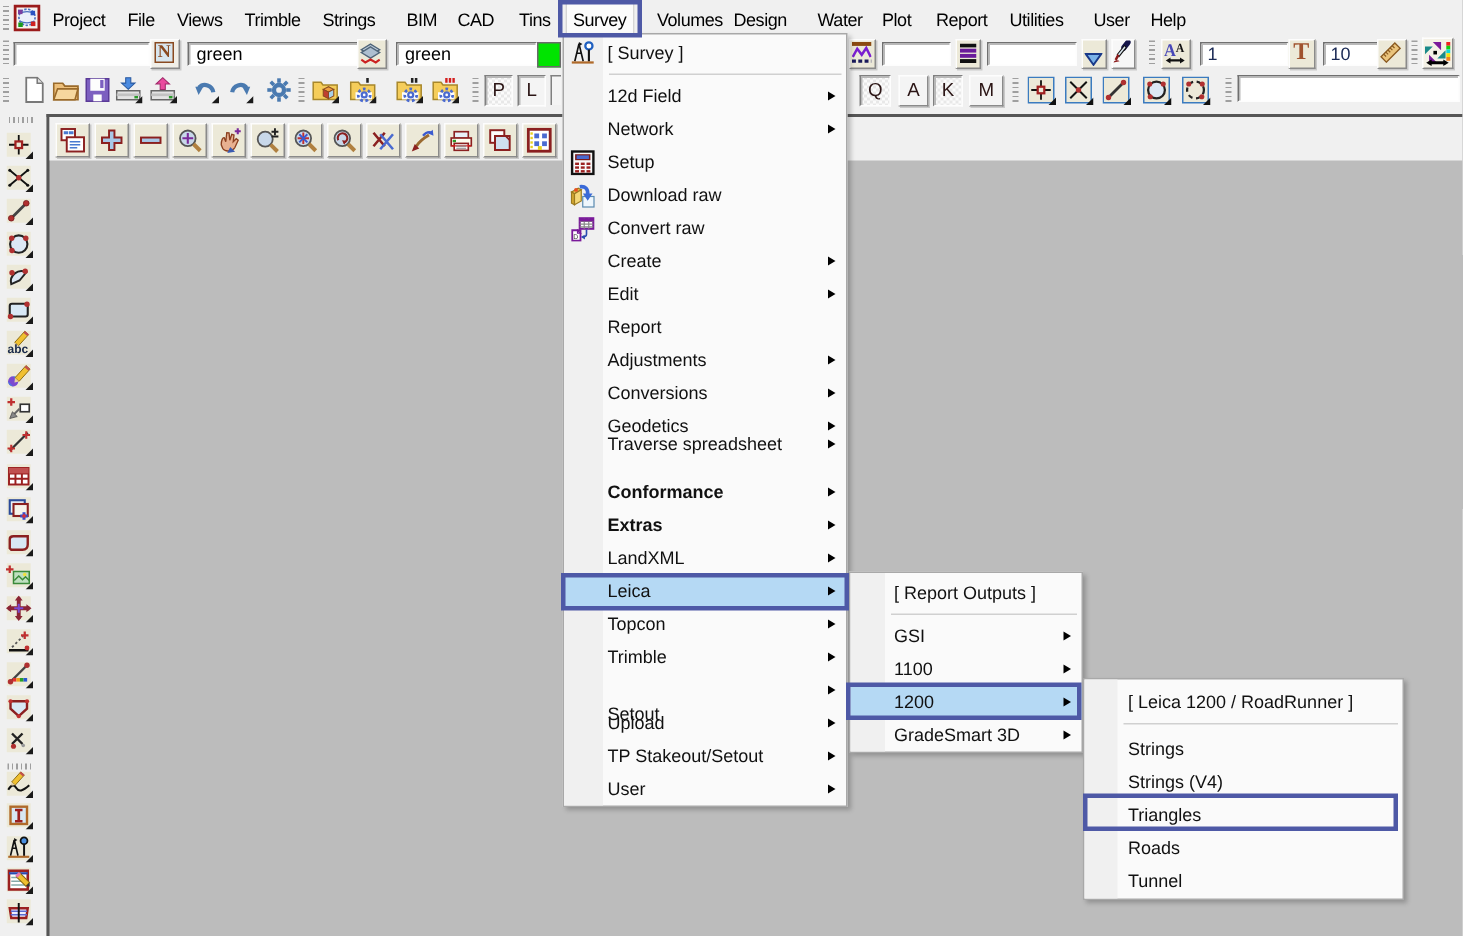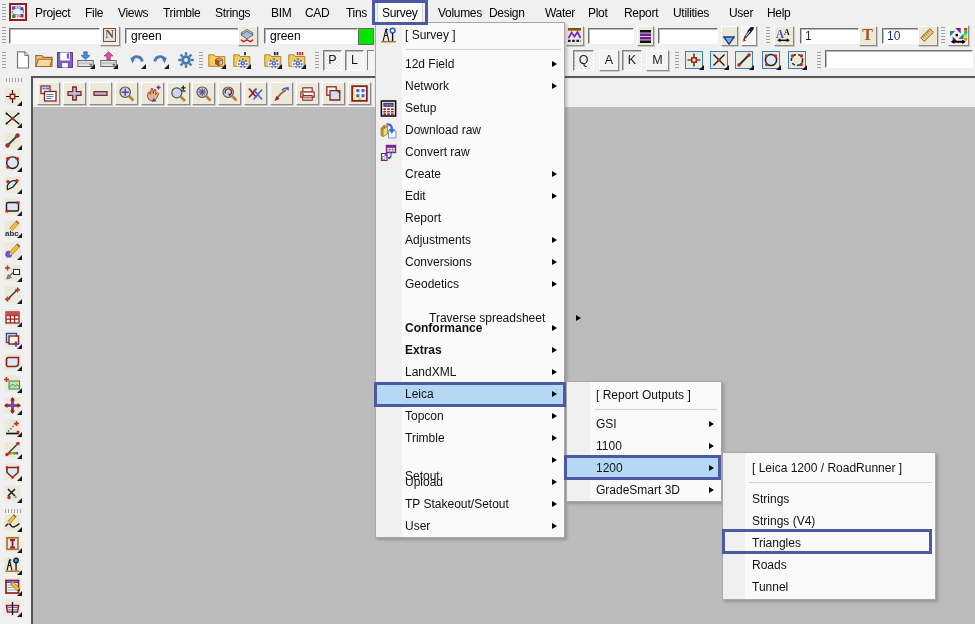--- a/index.html
+++ b/index.html
@@ -536,21 +536,21 @@
         <span class="marr" style="left:176px"></span>
       </div>
       <div class="mitem" style="top:228px;">
         <span class="mtxt" style="left:29px;top:0px;line-height:22px">Conversions</span>
         <span class="marr" style="left:176px"></span>
       </div>
       <div class="mitem" style="top:250px;">
         <span class="mtxt" style="left:29px;top:0px;line-height:22px">Geodetics</span>
         <span class="marr" style="left:176px"></span>
       </div>
-      <div class="mitem" style="top:284px;margin-left:24px;">
+      <div class="mitem" style="top:262px;">
         <span class="mtxt" style="left:29px;top:0px;line-height:22px">Traverse spreadsheet</span>
         <span class="marr" style="left:176px"></span>
       </div>
       <div class="mitem" style="top:294px;font-weight:bold;">
         <span class="mtxt" style="left:29px;top:0px;line-height:22px">Conformance</span>
         <span class="marr" style="left:176px"></span>
       </div>
       <div class="mitem" style="top:316px;font-weight:bold;">
         <span class="mtxt" style="left:29px;top:0px;line-height:22px">Extras</span>
         <span class="marr" style="left:176px"></span>

